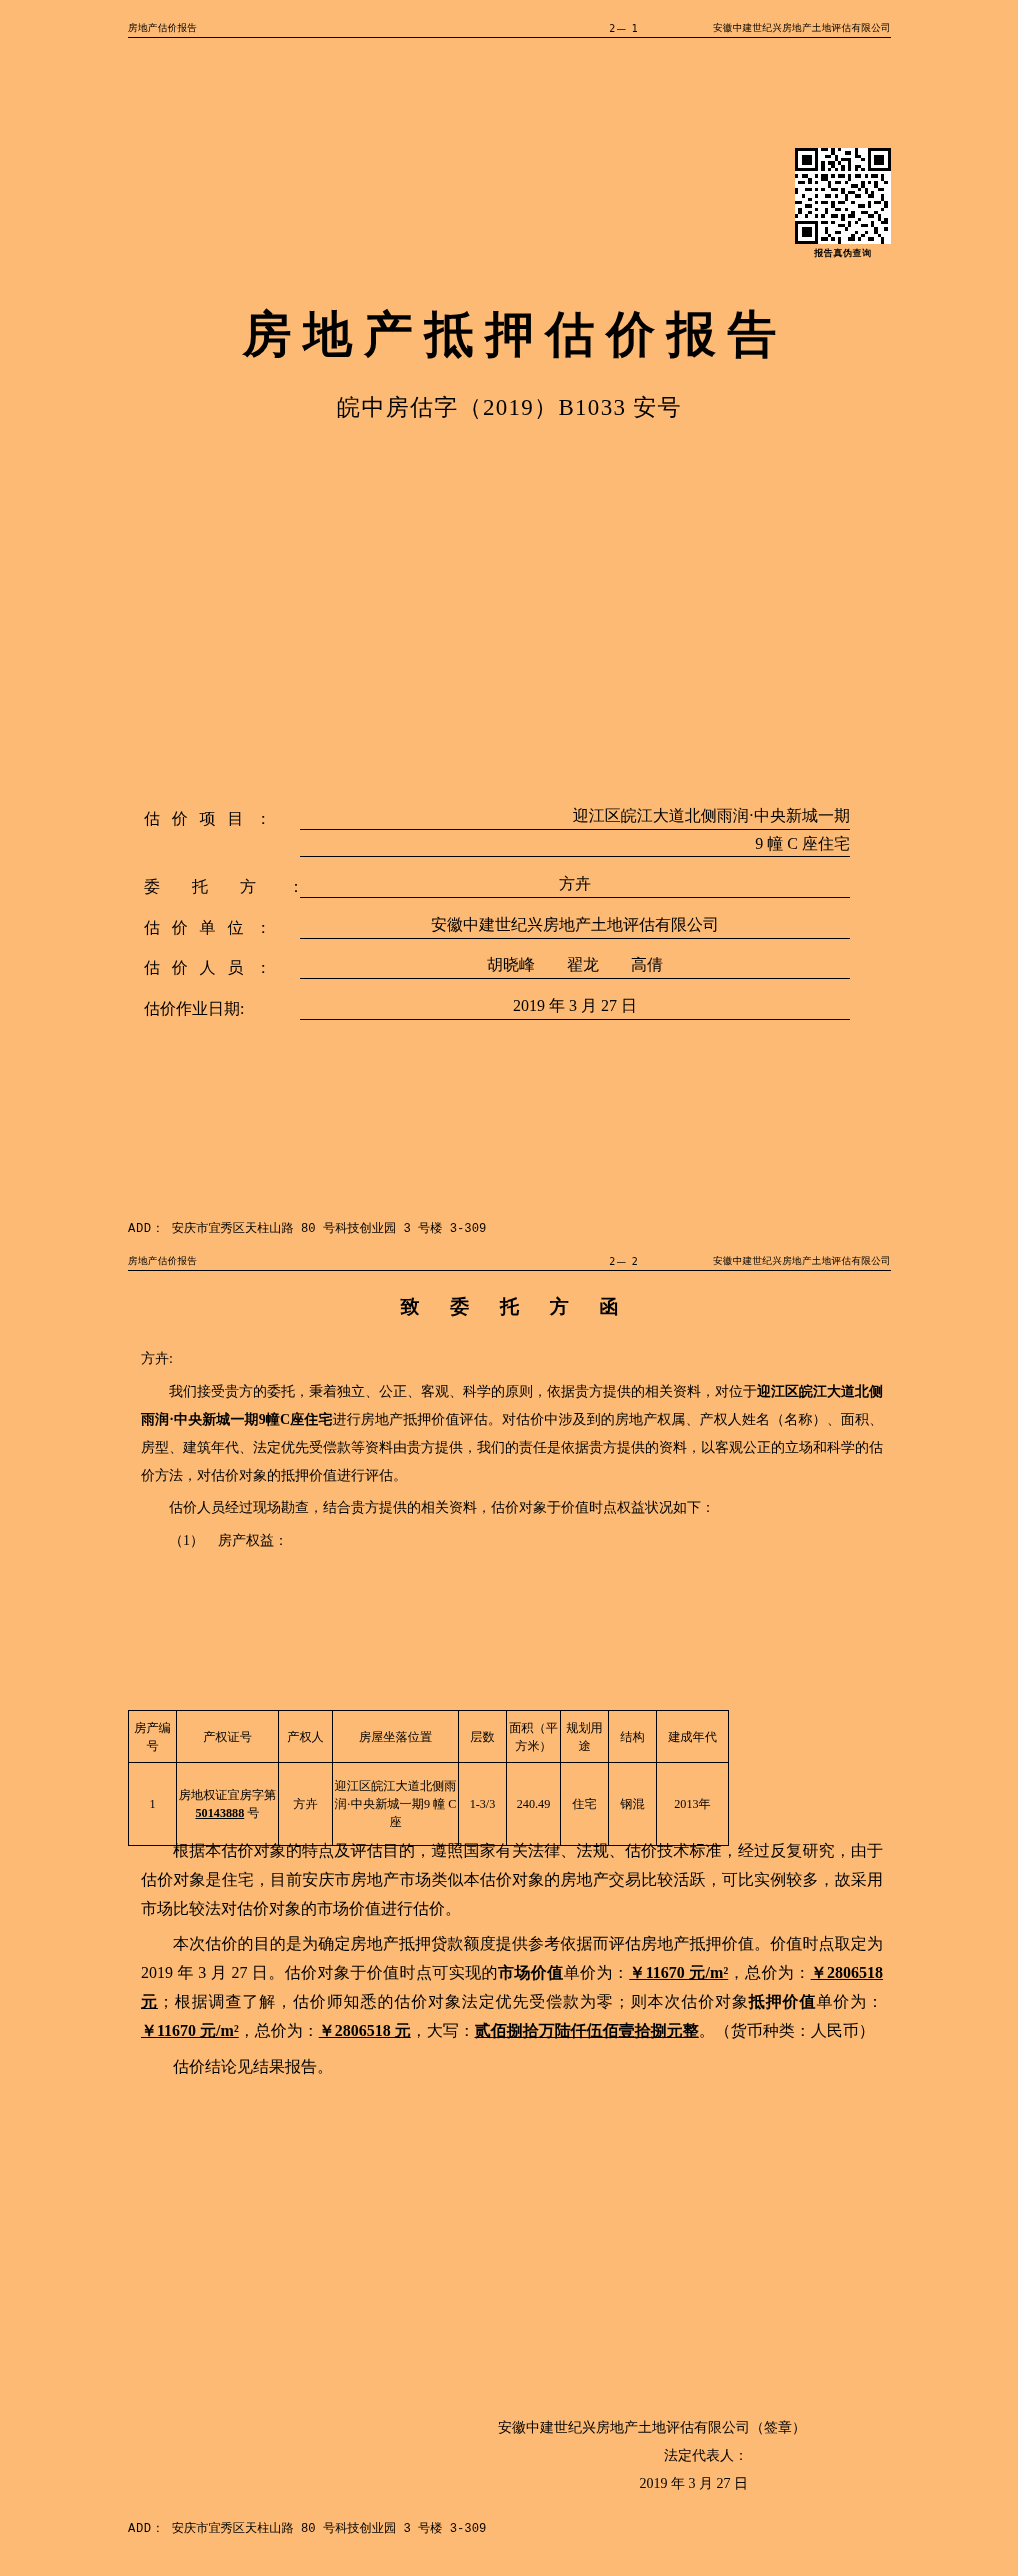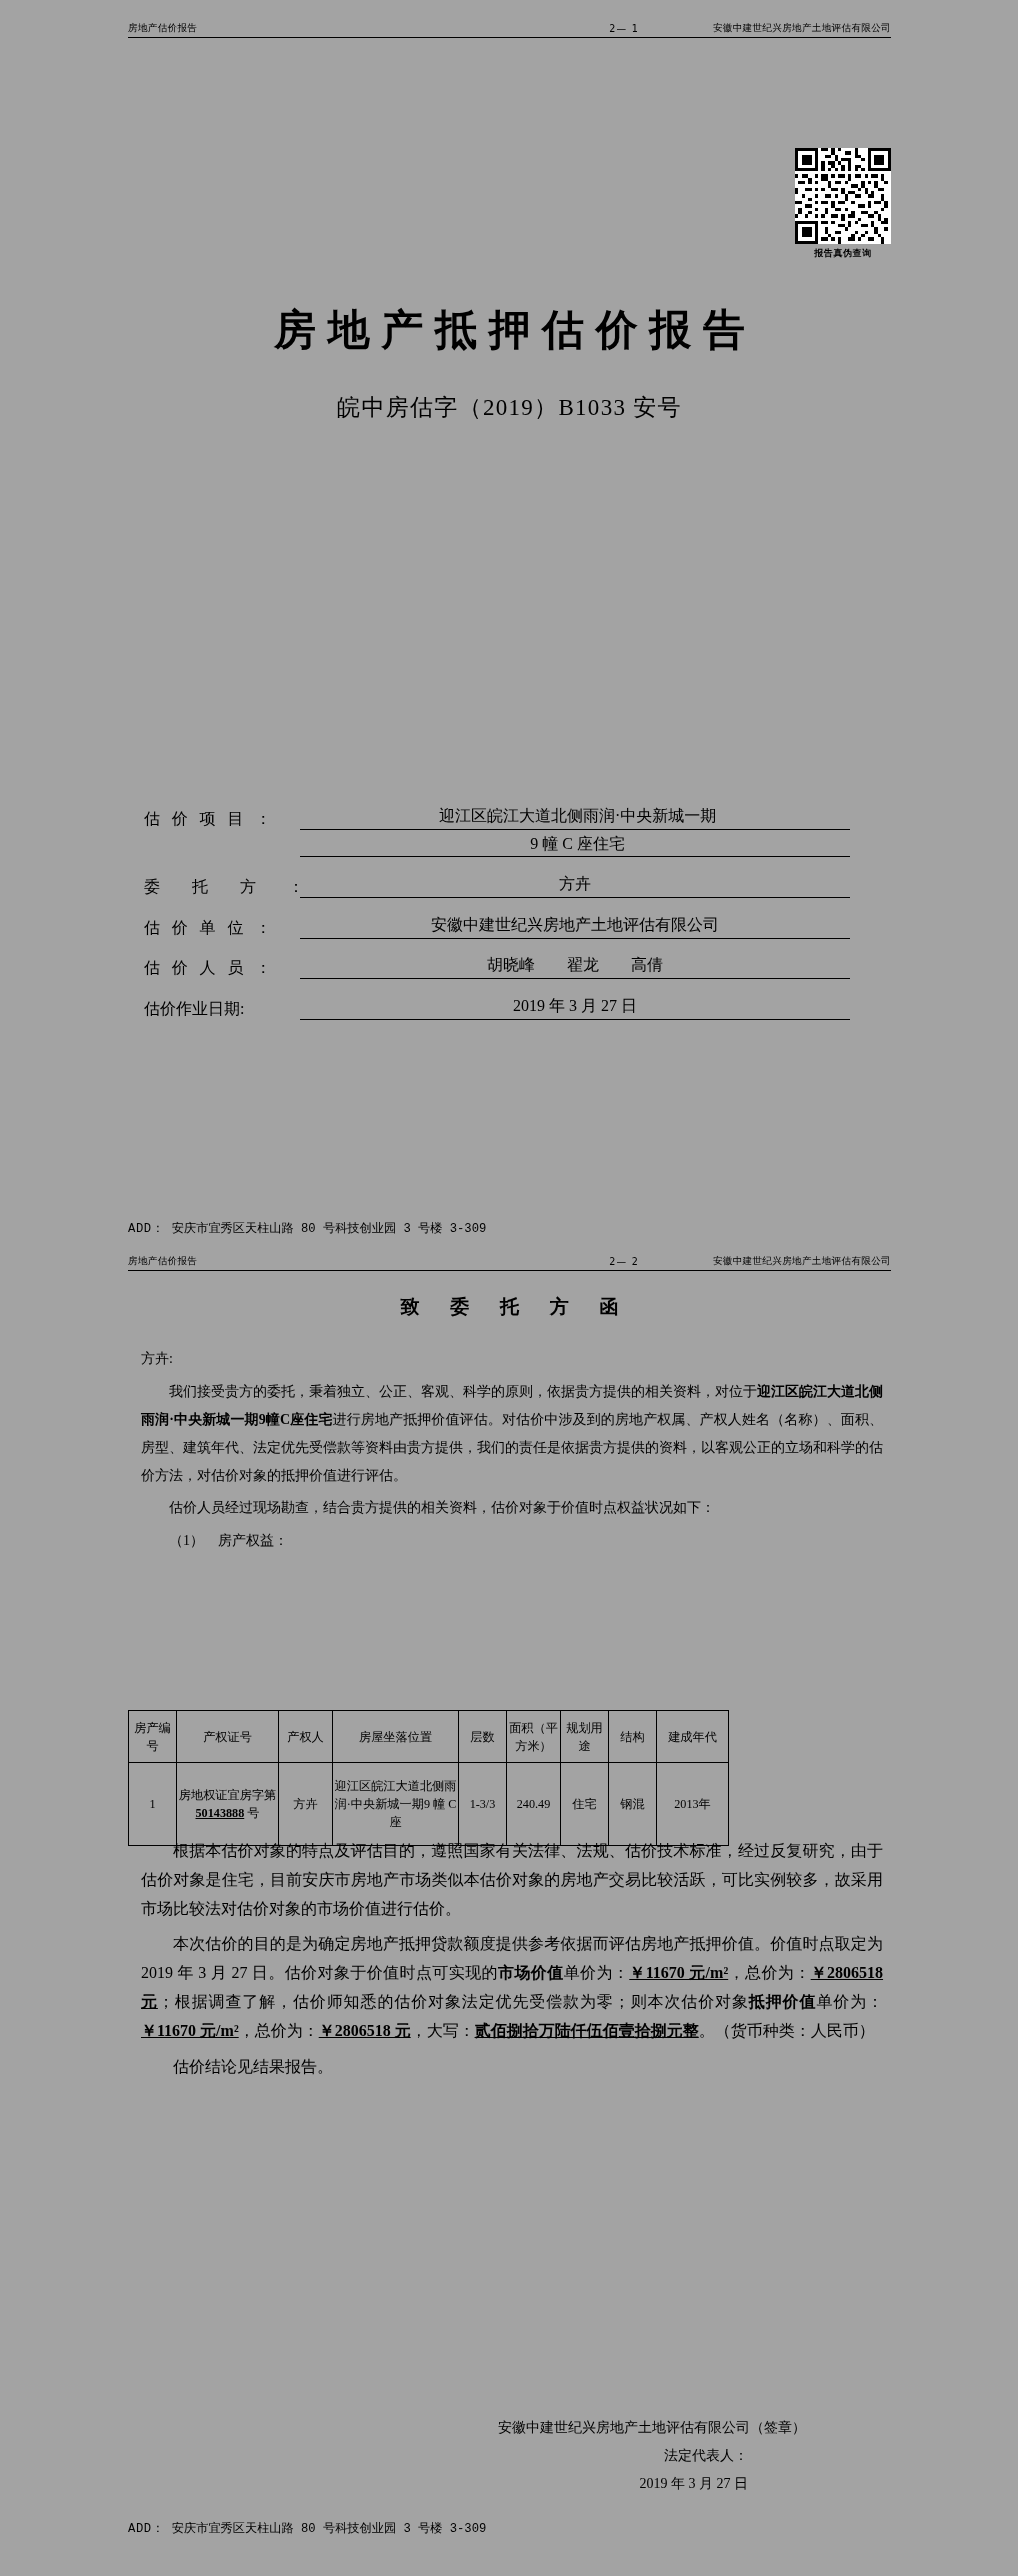--- a/index.html
+++ b/index.html
@@ -4,21 +4,21 @@
 <style>
   html, body {
     margin: 0;
     padding: 0;
     background: #f0f0f0;
   }
   .page {
     width: 1019px;
     min-height: 2576px;
     margin: 0 auto;
-    background: #a3a3a3;
+    background: #fdba74;
     position: relative;
     font-family: "Liberation Serif", "DejaVu Serif", serif;
     color: #000;
   }
 
   
   .run-head {
     position: absolute;
     left: 128px;
     right: 128px;
@@ -57,21 +57,21 @@
     font-weight: bold;
     font-family: "DejaVu Sans", sans-serif;
     letter-spacing: 0.6px;
   }
 
   .doc-title {
     position: absolute;
     top: 302px;
     left: 0; right: 0;
     text-align: center;
-    font-size: 42px;
+    font-size: 49px;
     font-weight: bold;
     letter-spacing: 11.6px;
     text-indent: 11.6px;
     font-family: "Liberation Serif", serif;
   }
   .doc-subtitle {
     position: absolute;
     top: 392px;
     left: 0; right: 0;
     text-align: center;
@@ -101,21 +101,21 @@
   .field-label.sp2 { letter-spacing: 14px; }
   .field-value {
     flex: 1;
     border-bottom: 1px solid #000;
     text-align: center;
     padding-bottom: 1.9px;
     white-space: nowrap;
   }
   .field-value.cont {
     border-bottom: 1px solid #000;
-    text-align: center;
+    text-align: right;
     padding-left: 5.1px;
   }
   .field-row.second-line {
     margin-top: -13px;
   }
   .field-spacer { width: 128px; flex: none; }
 
   .addr-foot {
     position: absolute;
     left: 128px;

